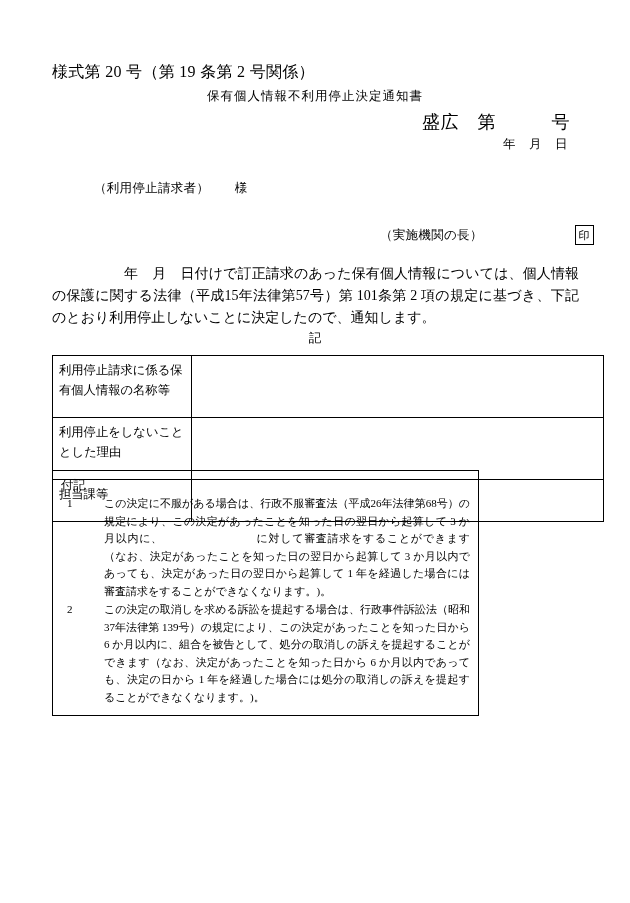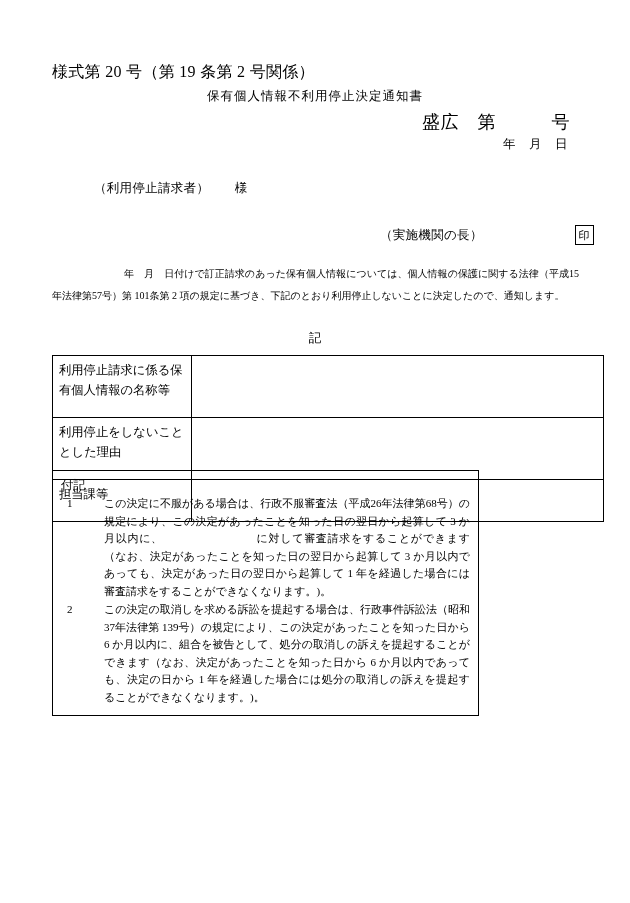--- a/index.html
+++ b/index.html
@@ -83,21 +83,21 @@
     height: 18px;
     line-height: 18px;
     text-align: center;
     font-size: 11px;
   }
   .body-text {
     position: absolute;
     left: 52px;
     top: 263px;
     width: 527px;
-    font-size: 10px;
+    font-size: 14px;
     line-height: 22px;
     text-align: justify;
     text-indent: 72px;
   }
   .ki-mark {
     position: absolute;
     left: 0;
     right: 0;
     top: 330px;
     text-align: center;

